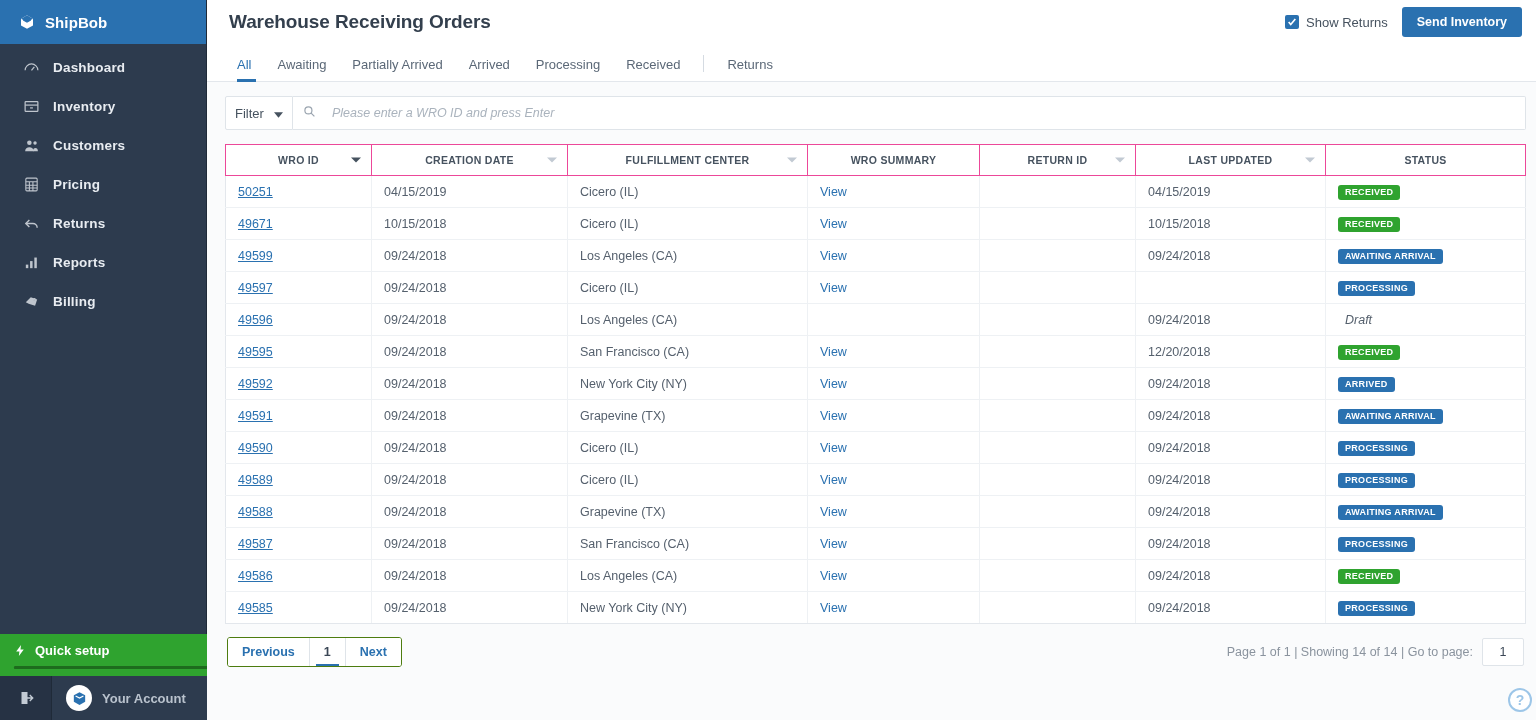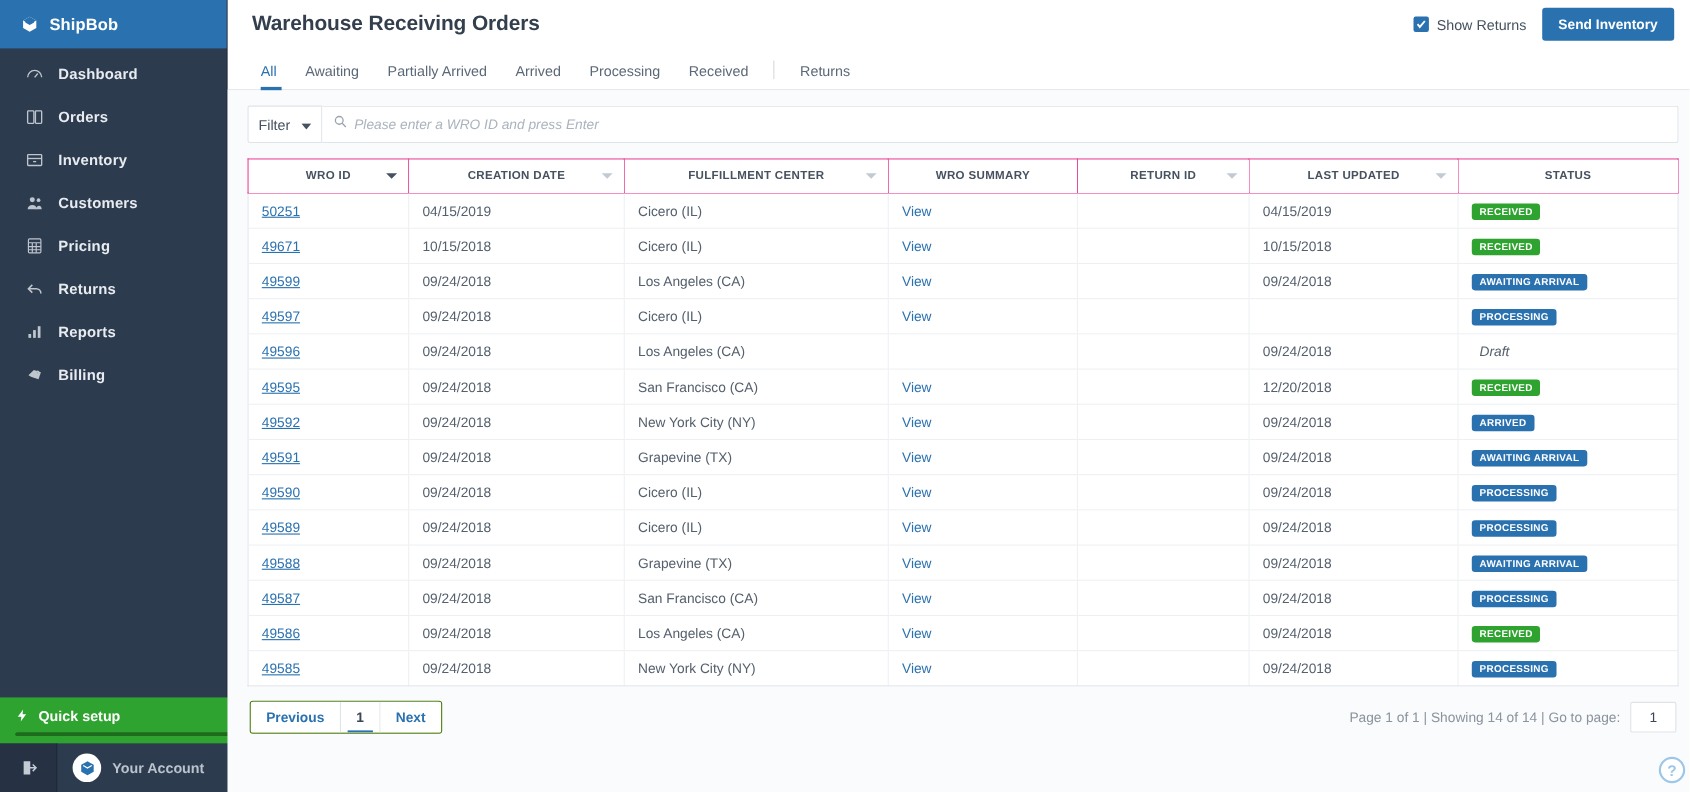--- a/index.html
+++ b/index.html
@@ -106,21 +106,21 @@
   #filter-bar { display: flex; height: 34px; margin-bottom: 14px; }
   #filter-dropdown {
     width: 68px; border: 1px solid #dfe4e9; background: #fff;
     display: flex; align-items: center; justify-content: space-between;
     padding: 0 9px; font-size: 13px; color: #46525f; cursor: pointer;
     border-radius: 2px 0 0 2px;
     text-align: center;
   }
   #search-wrap {
     flex: 1; border: 1px solid #dfe4e9; border-left: none; background: #fff;
-    display: flex; align-items: center; padding: 0 10px; gap: 6px;
+    display: flex; align-items: center; padding: 0 10px; gap: 16px;
     border-radius: 0 2px 2px 0;
   }
   #search-input {
     flex: 1; border: none; outline: none; font-size: 12.5px;
     font-family: "Liberation Sans", sans-serif;
     color: #46525f; font-style: italic; background: transparent;
   }
   #search-input::placeholder { color: #aab3bd; font-style: italic; }
 
   
@@ -201,29 +201,20 @@
 
     <div class="nav-list">
       <div class="nav-item">
         <span class="nav-icon">
           <svg width="17" height="17" viewBox="0 0 24 24" fill="none" stroke="#e8ecf1" stroke-width="1.7">
             <path d="M3 16a9 9 0 0118 0"></path>
               <path d="M12 16l4-5"></path>
           </svg>
         </span>
         <span class="nav-label">Dashboard</span>
-      </div>
-      <div class="nav-item">
-        <span class="nav-icon">
-          <svg width="17" height="17" viewBox="0 0 24 24" fill="none" stroke="#e8ecf1" stroke-width="1.7">
-            <rect x="3" y="4" width="8" height="16" rx="1"></rect>
-              <rect x="13" y="4" width="8" height="16" rx="1"></rect>
-          </svg>
-        </span>
-        <span class="nav-label">Orders</span>
       </div>
       <div class="nav-item">
         <span class="nav-icon">
           <svg width="17" height="17" viewBox="0 0 24 24" fill="none" stroke="#e8ecf1" stroke-width="1.7">
             <rect x="3" y="5" width="18" height="14" rx="1"></rect>
               <path d="M3 10h18"></path>
               <path d="M10 14h4"></path>
           </svg>
         </span>
         <span class="nav-label">Inventory</span>

